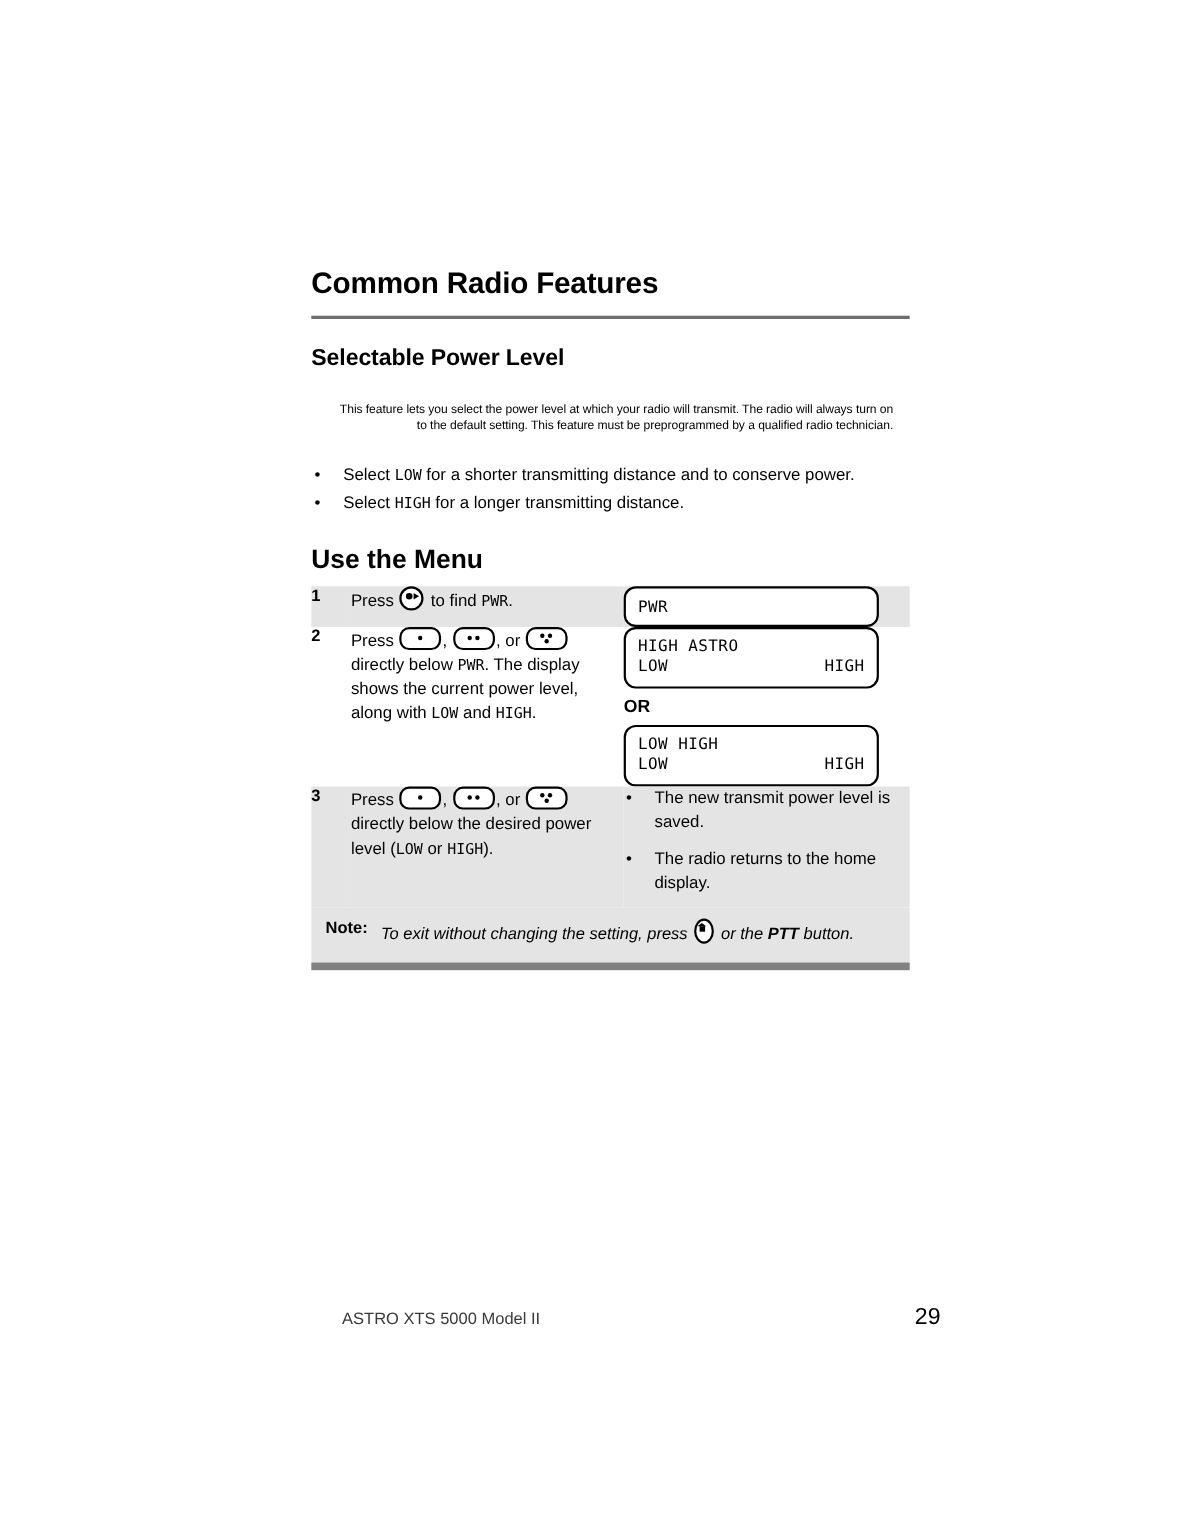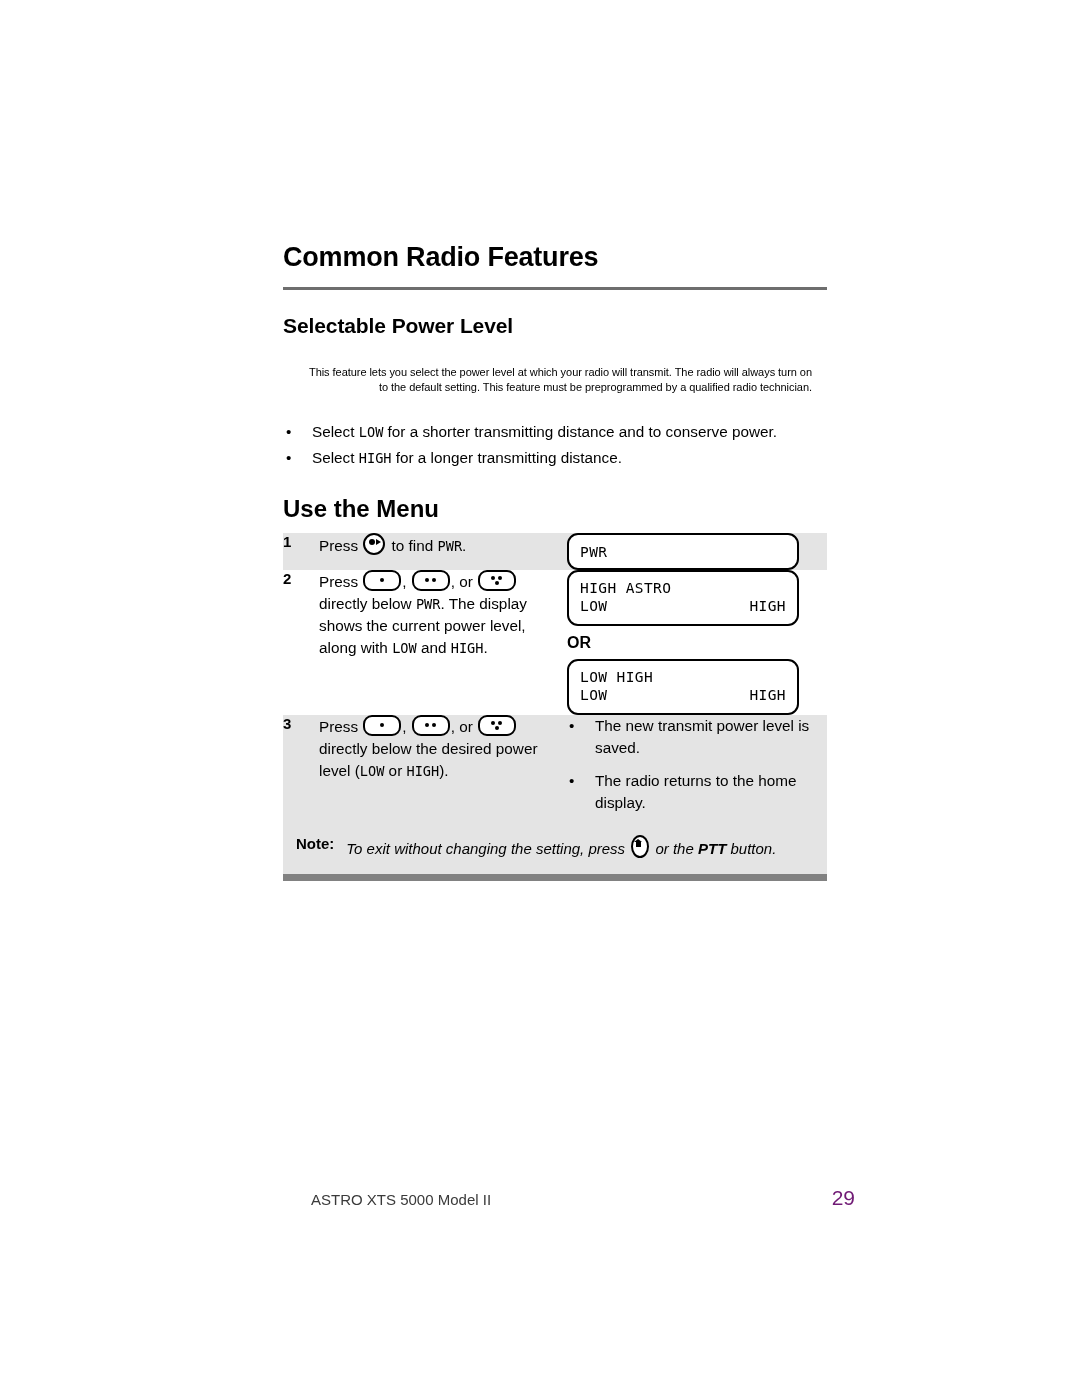--- a/index.html
+++ b/index.html
@@ -283,21 +283,21 @@
     align-items: baseline;
     justify-content: space-between;
     margin-left: 28px;
   }
   .footer-left {
     font-size: 15px;
     color: #3a3a3a;
   }
   .footer-page {
     font-size: 21px;
-    color: #701a75;
+    color: #000000;
   }
 </style>
 </head>
 <body>
 
 <div class="page">
 
   <h1 class="chapter-title">Common Radio Features</h1>
   <div class="title-rule"></div>
 

